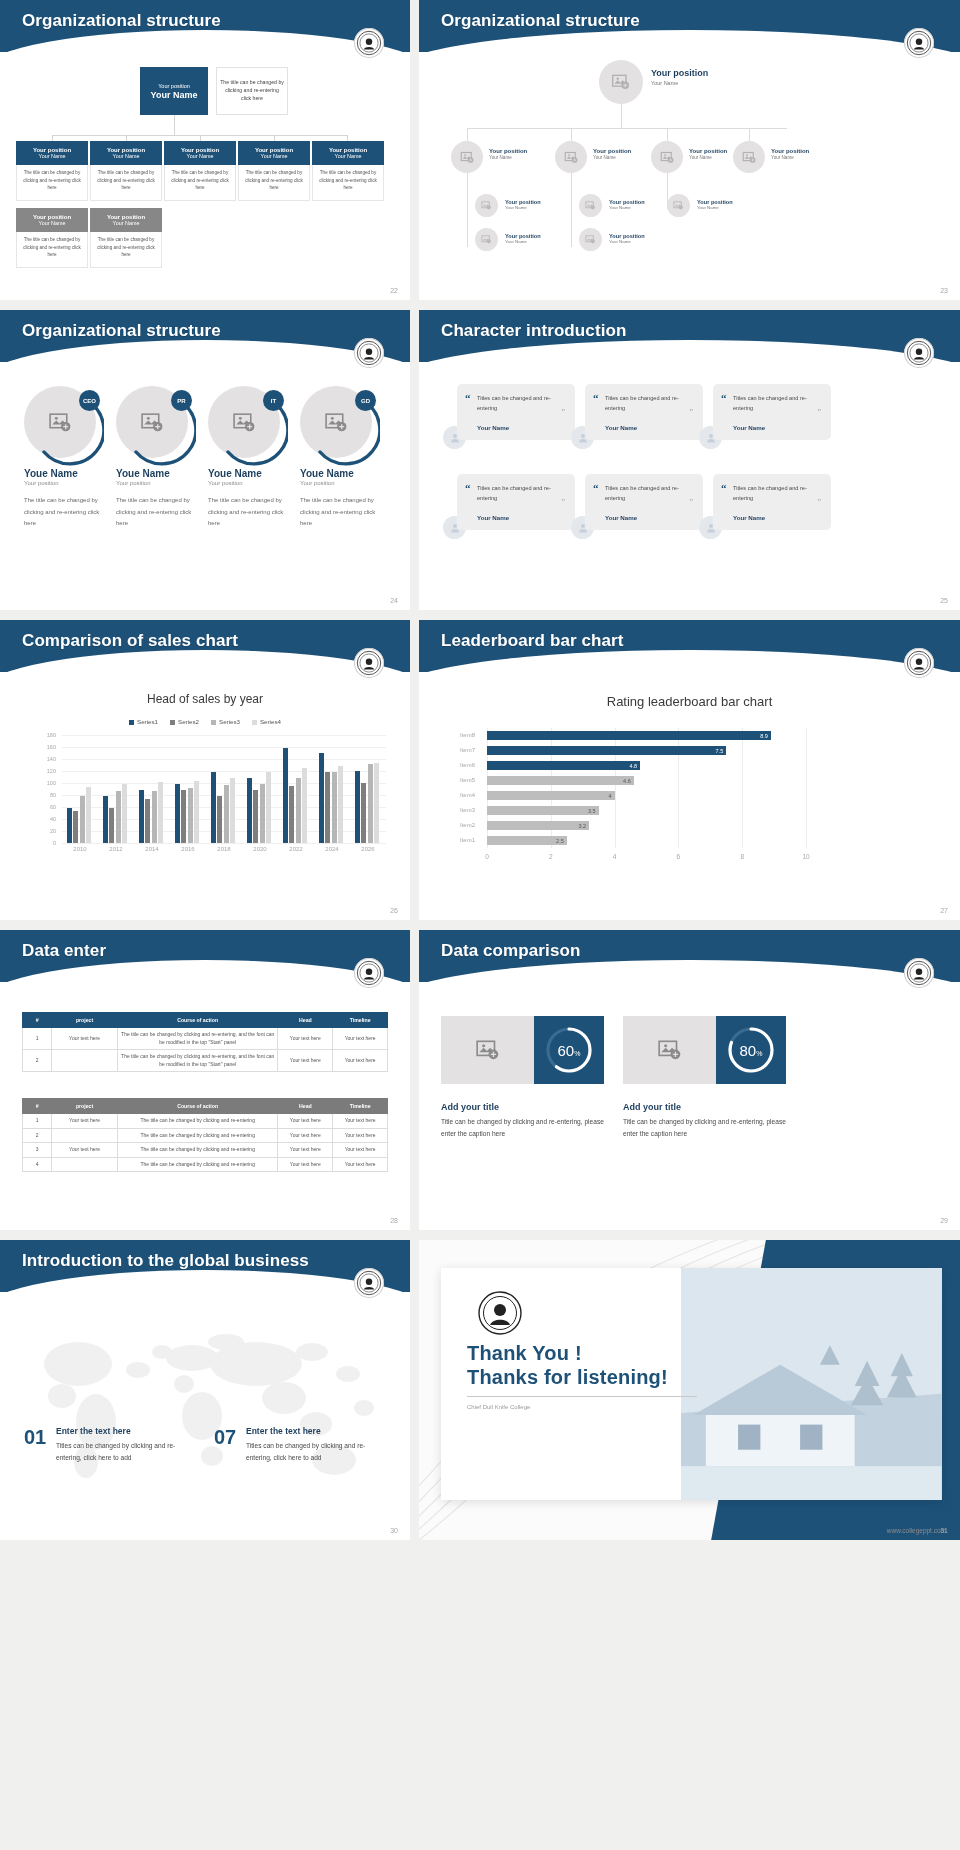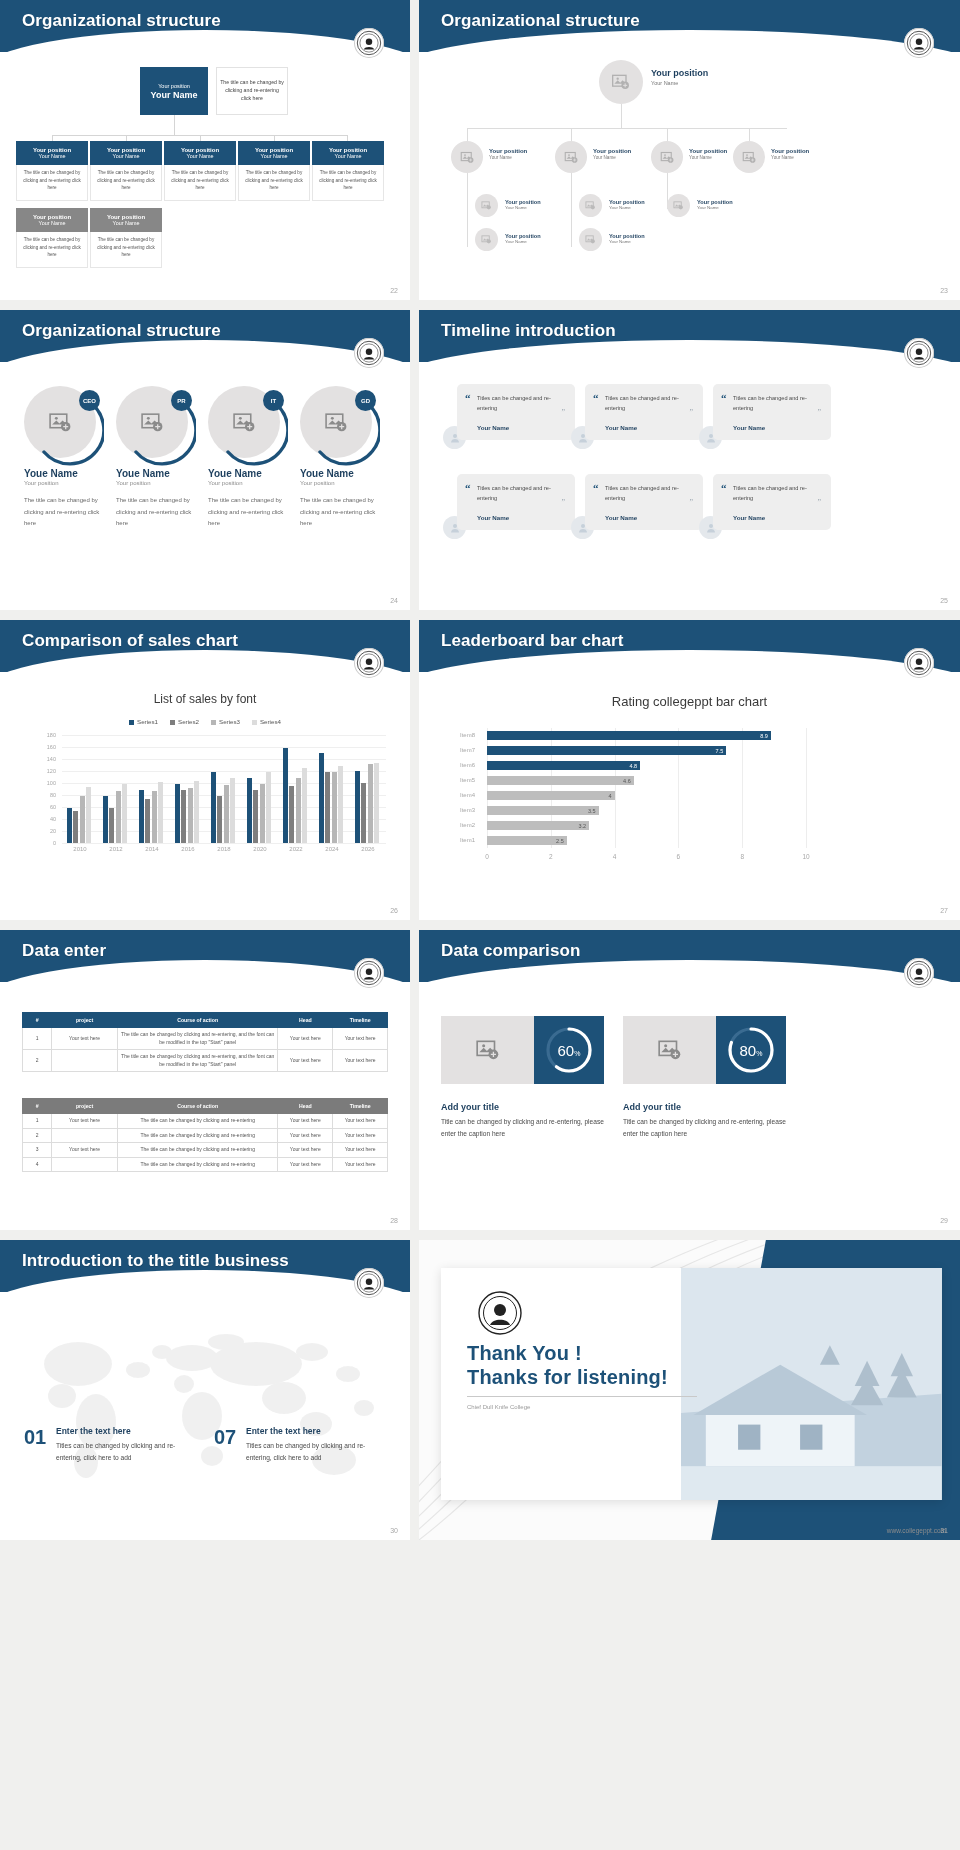--- a/index.html
+++ b/index.html
@@ -451,21 +451,21 @@
       <div class="mem-pos">Your position</div>
       <div class="mem-desc">The title can be changed by clicking and re-entering click here</div>
     </div>
 
     <div class="pagenum">24</div>
   </div>
 
   <div class="slide">
     <div class="band"></div>
     <div class="band-curve"></div>
-    <div class="slide-title">Timeline introduction</div>
+    <div class="slide-title">Character introduction</div>
     <div class="seal">
       <svg viewBox="0 0 40 40">
           <circle cx="20" cy="20" r="18" fill="none" stroke="#222" stroke-width="1.2"></circle>
           <circle cx="20" cy="20" r="14" fill="none" stroke="#222" stroke-width="0.8"></circle>
           <circle cx="20" cy="18" r="5" fill="#222"></circle>
           <path d="M12 30c2-5 14-5 16 0z" fill="#222"></path>
         </svg>
     </div>
 
     <div class="qav" style="left:24px;top:116px;">
@@ -555,21 +555,21 @@
     <div class="slide-title">Comparison of sales chart</div>
     <div class="seal">
       <svg viewBox="0 0 40 40">
           <circle cx="20" cy="20" r="18" fill="none" stroke="#222" stroke-width="1.2"></circle>
           <circle cx="20" cy="20" r="14" fill="none" stroke="#222" stroke-width="0.8"></circle>
           <circle cx="20" cy="18" r="5" fill="#222"></circle>
           <path d="M12 30c2-5 14-5 16 0z" fill="#222"></path>
         </svg>
     </div>
 
-    <div class="chart-title" style="top:72px;">List of sales by font</div>
+    <div class="chart-title" style="top:72px;">Head of sales by year</div>
     <div class="legend" id="c26-legend" style="top:98px;">
         <div><span class="sw" style="background:#1d5178"></span><span>Series1</span></div>
         <div><span class="sw" style="background:#7e7e7e"></span><span>Series2</span></div>
         <div><span class="sw" style="background:#b6b6b6"></span><span>Series3</span></div>
         <div><span class="sw" style="background:#dcdcdc"></span><span>Series4</span></div>
       </div>
     <div class="plot" id="c26-plot" style="left:38px;top:115px;width:348px;height:122px;">
         <div class="gridline" style="top: 0px; left: 24px; right: 0px;"></div>
         <div class="ylab" style="left: 0px; top: -3px;">180</div>
         <div class="gridline" style="top: 12px; left: 24px; right: 0px;"></div>
@@ -645,21 +645,21 @@
     <div class="slide-title">Leaderboard bar chart</div>
     <div class="seal">
       <svg viewBox="0 0 40 40">
           <circle cx="20" cy="20" r="18" fill="none" stroke="#222" stroke-width="1.2"></circle>
           <circle cx="20" cy="20" r="14" fill="none" stroke="#222" stroke-width="0.8"></circle>
           <circle cx="20" cy="18" r="5" fill="#222"></circle>
           <path d="M12 30c2-5 14-5 16 0z" fill="#222"></path>
         </svg>
     </div>
 
-    <div class="chart-title" style="top:74px;font-size:13px;">Rating collegeppt bar chart</div>
+    <div class="chart-title" style="top:74px;font-size:13px;">Rating leaderboard bar chart</div>
     <div class="plot" id="c27-plot" style="left:22px;top:108px;width:375px;height:140px;">
         <div class="lb-vline" style="left: 46px; top: 0px; height: 120px;"></div>
         <div class="lb-xlab" style="left: 36px; width: 20px; top: 125px;">0</div>
         <div class="lb-vline" style="left: 109.8px; top: 0px; height: 120px;"></div>
         <div class="lb-xlab" style="left: 99.8px; width: 20px; top: 125px;">2</div>
         <div class="lb-vline" style="left: 173.6px; top: 0px; height: 120px;"></div>
         <div class="lb-xlab" style="left: 163.6px; width: 20px; top: 125px;">4</div>
         <div class="lb-vline" style="left: 237.4px; top: 0px; height: 120px;"></div>
         <div class="lb-xlab" style="left: 227.4px; width: 20px; top: 125px;">6</div>
         <div class="lb-vline" style="left: 301.2px; top: 0px; height: 120px;"></div>
@@ -819,21 +819,21 @@
     </div>
     <div class="dc-title" style="left:204px;top:172px;">Add your title</div>
     <div class="dc-desc" style="left:204px;top:186px;width:166px;">Title can be changed by clicking and re-entering, please enter the caption here</div>
 
     <div class="pagenum">29</div>
   </div>
 
   <div class="slide">
     <div class="band"></div>
     <div class="band-curve"></div>
-    <div class="slide-title">Introduction to the title business</div>
+    <div class="slide-title">Introduction to the global business</div>
     <div class="seal">
       <svg viewBox="0 0 40 40">
           <circle cx="20" cy="20" r="18" fill="none" stroke="#222" stroke-width="1.2"></circle>
           <circle cx="20" cy="20" r="14" fill="none" stroke="#222" stroke-width="0.8"></circle>
           <circle cx="20" cy="18" r="5" fill="#222"></circle>
           <path d="M12 30c2-5 14-5 16 0z" fill="#222"></path>
         </svg>
     </div>
 
     <svg style="position:absolute;left:16px;top:72px;width:378px;height:185px;opacity:.38" viewBox="0 0 378 185">

